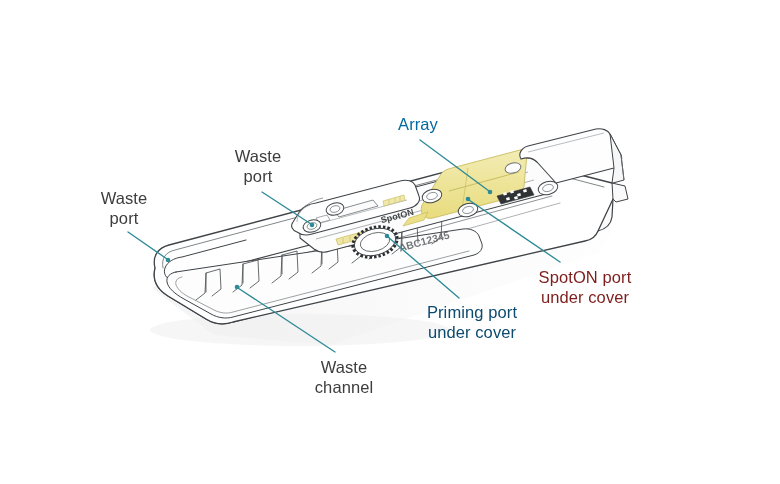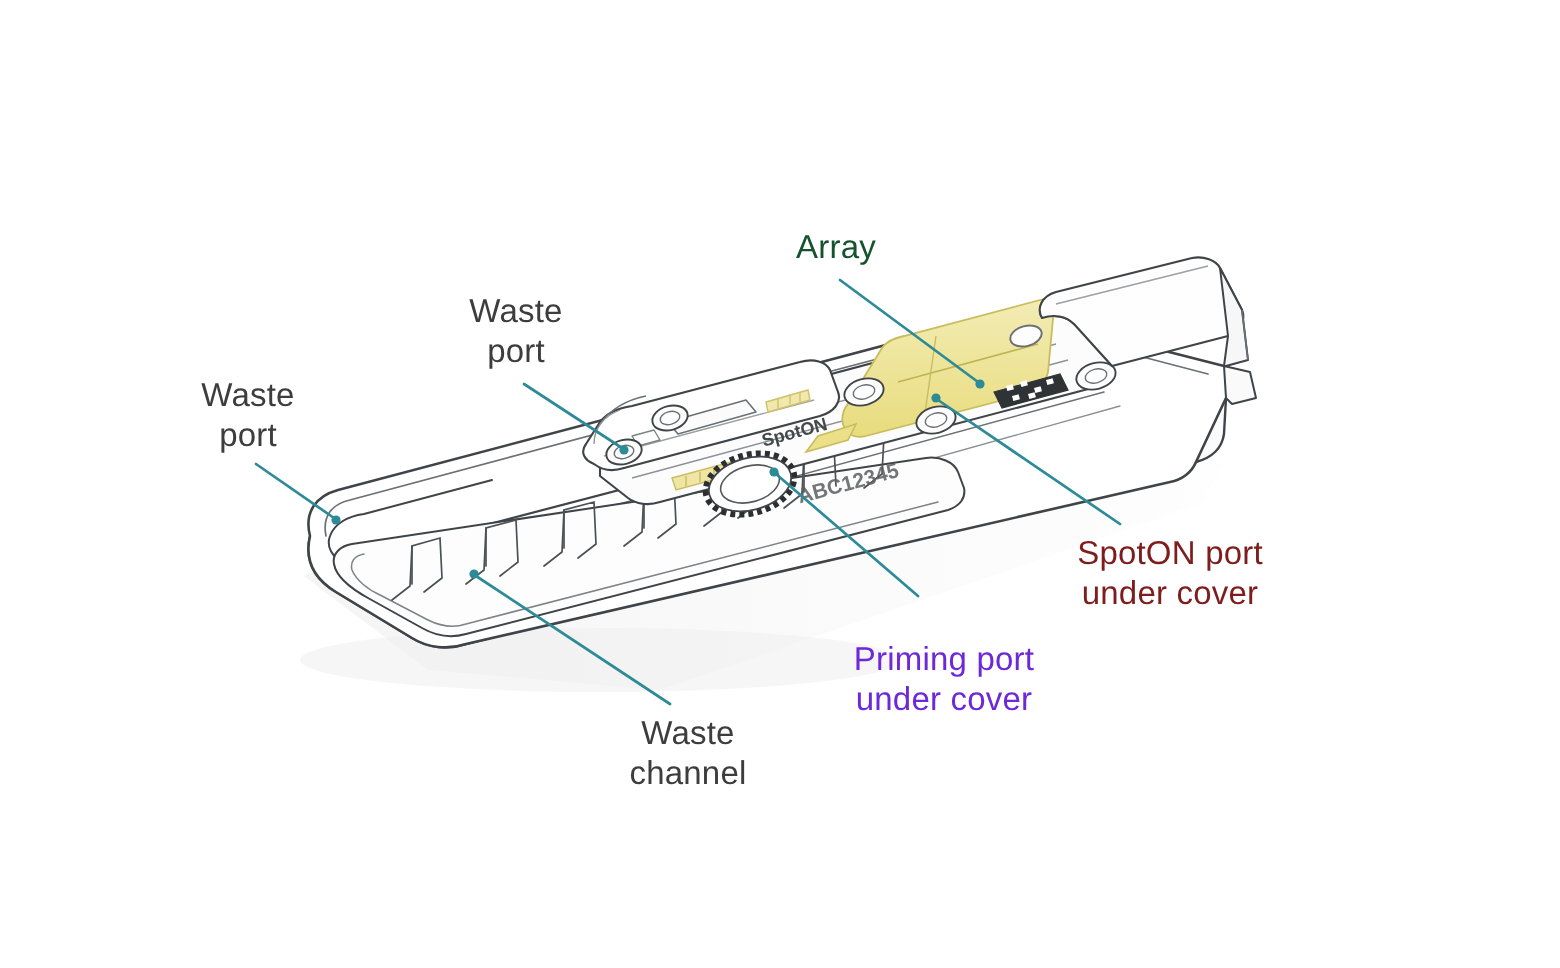--- a/index.html
+++ b/index.html
@@ -293,22 +293,22 @@
         <circle cx="387" cy="236" r="2.3"></circle>
         <circle cx="237" cy="287" r="2.3"></circle>
       </g>
   </svg>
 
   <div id="labels">
       <div class="callout-label" style="left: 88px; top: 188px; width: 72px; color: rgb(61, 61, 61);">Waste
 port</div>
       <div class="callout-label" style="left: 222px; top: 146px; width: 72px; color: rgb(61, 61, 61);">Waste
 port</div>
-      <div class="callout-label" style="left: 388px; top: 114px; width: 60px; color: #14532d;">Array</div>
+      <div class="callout-label" style="left: 388px; top: 114px; width: 60px; color: #0369a1;">Array</div>
       <div class="callout-label" style="left: 527px; top: 267px; width: 116px; color: #7f1d1d;">SpotON port
 under cover</div>
-      <div class="callout-label" style="left: 413px; top: 320px; width: 118px; color: #6d28d9;">Priming port
+      <div class="callout-label" style="left: 413px; top: 302px; width: 118px; color: #0c4a6e;">Priming port
 under cover</div>
       <div class="callout-label" style="left: 302px; top: 357px; width: 84px; color: rgb(61, 61, 61);">Waste
 channel</div>
     </div>
 
 </div>
 
 </body></html>

